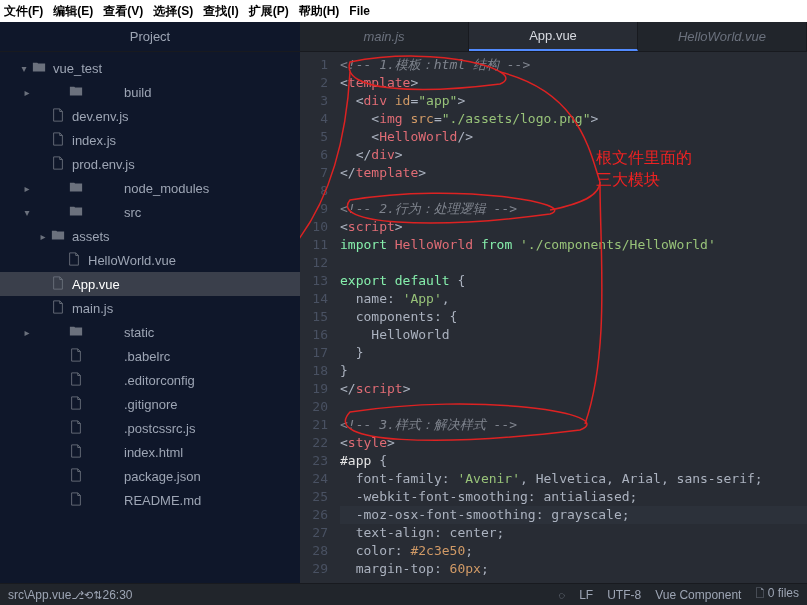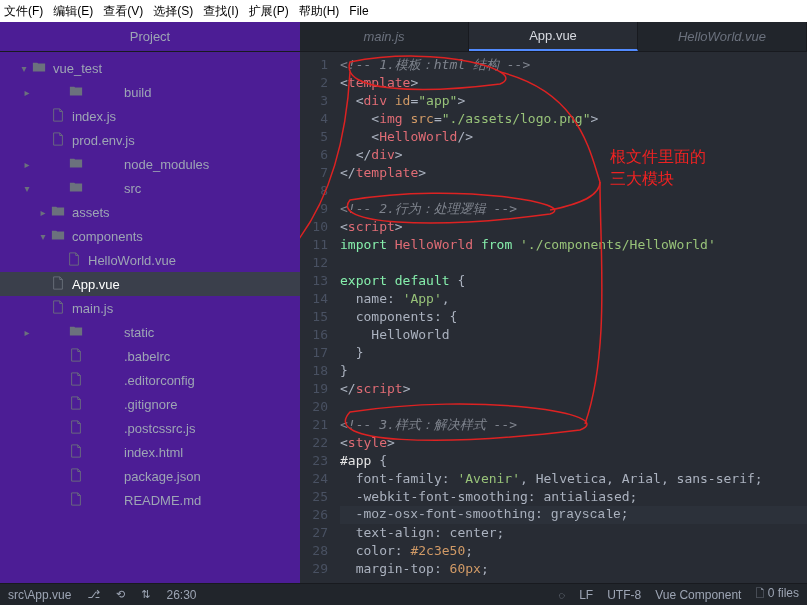--- a/index.html
+++ b/index.html
@@ -1,20 +1,20 @@
 <!DOCTYPE html>
 <html><head>
 <meta charset="utf-8">
 <style>
 * { margin: 0; padding: 0; box-sizing: border-box; }
 body { font-family: "Microsoft YaHei", sans-serif; background: #282c34; color: #abb2bf; font-size: 13px; overflow: hidden; width: 807px; height: 605px; }
 .menubar { background: #fff; color: #000; height: 22px; display: flex; align-items: center; padding: 0 4px; font-size: 12px; }
-.menubar span { margin-right: 10px; }
+.menubar span { margin-right: 10px; font-weight: bold; }
 .main { display: flex; height: 561px; }
-.sidebar { width: 300px; background: #4c1d95; display: flex; flex-direction: column; justify-content: flex-end; }
+.sidebar { width: 300px; background: #0f172a; display: flex; flex-direction: column; justify-content: flex-end; }
 .sidebar-header { text-align: center; padding: 7px 0; color: #9da5b4; font-size: 13px; border-bottom: 1px solid #181a1f; }
 .tree { flex: 1; overflow: auto; padding-top: 4px; }
 .tree-item { display: flex; align-items: center; height: 24px; cursor: pointer; color: #9da5b4; white-space: nowrap; }
 .tree-item.selected { background: #3a3f4b; color: #fff; }
 .chev { width: 14px; display: inline-block; text-align: center; font-size: 10px; color: #6b717d; }
 .chev.open::before { content: "▾"; }
 .chev.closed::before { content: "▸"; }
 .icon { width: 16px; display: inline-block; text-align: center; margin-right: 6px; }
 .folder-icon { color: #6b717d; }
 .file-icon { color: #6b717d; }
@@ -24,33 +24,33 @@
 .pad3 { padding-left: 52px; }
 .editor { flex: 1; display: flex; flex-direction: column; position: relative; }
 .tabs { display: flex; height: 30px; background: #21252b; border-bottom: 1px solid #181a1f; }
 .tab { flex: 1; display: flex; align-items: center; justify-content: center; color: #6b717d; font-style: italic; border-right: 1px solid #181a1f; cursor: pointer; }
 .tab.active { background: #282c34; color: #d7dae0; font-style: normal; border-bottom: 2px solid #528bff; }
 .code-area { flex: 1; display: flex; overflow: hidden; font-family: "Consolas", monospace; font-size: 13px; line-height: 18px; position: relative; }
 .gutter { width: 40px; text-align: right; color: #495162; padding-right: 12px; padding-top: 4px; user-select: none; }
 .gutter div { height: 18px; }
 .code { flex: 1; padding-top: 4px; white-space: pre; position: relative; }
 .code-line { height: 18px; }
-.code-line.hl { background: #2c313a; font-family: Liberation Mono, monospace; }
+.code-line.hl { background: #2c313a; }
 .c-comment { color: #7f848e; font-style: italic; }
 .c-tag { color: #e06c75; }
 .c-attr { color: #d19a66; }
 .c-str { color: #98c379; }
 .c-kw { color: #86efac; }
 .c-name { color: #e06c75; }
 .c-prop { color: #abb2bf; text-align: right; }
 .c-sel { color: #e5e5e5; }
 .c-num { color: #d19a66; }
 .annotation { position: absolute; color: #e22; font-size: 16px; font-family: "SimSun", serif; line-height: 22px; pointer-events: none; }
 .statusbar { height: 22px; background: #21252b; border-top: 1px solid #181a1f; display: flex; align-items: center; padding: 0 8px; font-size: 12px; color: #9da5b4; }
-.statusbar .left { display: flex; gap: 16px; align-items: center; }
+.statusbar .left { display: flex; gap: 0; align-items: flex-end; }
 .statusbar .right { margin-left: auto; display: flex; gap: 14px; align-items: center; }
 .sb-icon { font-size: 11px; }
 svg.anno { position: absolute; top: 0; left: 0; pointer-events: none; }
 </style>
 </head>
 <body>
 
 <div class="menubar" id="menubar">
     <span>文件(F)</span>
     <span>编辑(E)</span>
@@ -78,20 +78,27 @@
           <span class="icon folder-icon"><svg width="14" height="14" viewBox="0 0 16 16">
               <path fill="currentColor" d="M1 3h5l1 1h8v9H1z"></path>
             </svg></span>
           <span>build</span>
         </div>
         <div class="tree-item pad2">
           <span class="chev">&nbsp;</span>
           <span class="icon file-icon"><svg width="14" height="14" viewBox="0 0 16 16">
               <path fill="none" stroke="currentColor" d="M3 1h7l3 3v11H3z M10 1v3h3"></path>
             </svg></span>
+          <span>dev.env.js</span>
+        </div>
+        <div class="tree-item pad2">
+          <span class="chev">&nbsp;</span>
+          <span class="icon file-icon"><svg width="14" height="14" viewBox="0 0 16 16">
+              <path fill="none" stroke="currentColor" d="M3 1h7l3 3v11H3z M10 1v3h3"></path>
+            </svg></span>
           <span>index.js</span>
         </div>
         <div class="tree-item pad2">
           <span class="chev">&nbsp;</span>
           <span class="icon file-icon"><svg width="14" height="14" viewBox="0 0 16 16">
               <path fill="none" stroke="currentColor" d="M3 1h7l3 3v11H3z M10 1v3h3"></path>
             </svg></span>
           <span>prod.env.js</span>
         </div>
         <div class="tree-item pad1">
@@ -107,27 +114,20 @@
               <path fill="currentColor" d="M1 3h5l1 1h8v9H1z"></path>
             </svg></span>
           <span>src</span>
         </div>
         <div class="tree-item pad2">
           <span class="chev closed"></span>
           <span class="icon folder-icon"><svg width="14" height="14" viewBox="0 0 16 16">
               <path fill="currentColor" d="M1 3h5l1 1h8v9H1z"></path>
             </svg></span>
           <span>assets</span>
-        </div>
-        <div class="tree-item pad2">
-          <span class="chev open"></span>
-          <span class="icon folder-icon"><svg width="14" height="14" viewBox="0 0 16 16">
-              <path fill="currentColor" d="M1 3h5l1 1h8v9H1z"></path>
-            </svg></span>
-          <span>components</span>
         </div>
         <div class="tree-item pad3">
           <span class="chev">&nbsp;</span>
           <span class="icon file-icon"><svg width="14" height="14" viewBox="0 0 16 16">
               <path fill="none" stroke="currentColor" d="M3 1h7l3 3v11H3z M10 1v3h3"></path>
             </svg></span>
           <span>HelloWorld.vue</span>
         </div>
         <div class="tree-item pad2 selected">
           <span class="chev">&nbsp;</span>
@@ -243,21 +243,21 @@
       <div class="code" id="code"><div class="code-line"><span class="c-comment">&lt;!-- 1.模板：html 结构 --&gt;</span></div><div class="code-line">&lt;<span class="c-tag">template</span>&gt;</div><div class="code-line">  &lt;<span class="c-tag">div</span> <span class="c-attr">id</span>=<span class="c-str">"app"</span>&gt;</div><div class="code-line">    &lt;<span class="c-tag">img</span> <span class="c-attr">src</span>=<span class="c-str">"./assets/logo.png"</span>&gt;</div><div class="code-line">    &lt;<span class="c-tag">HelloWorld</span>/&gt;</div><div class="code-line">  &lt;/<span class="c-tag">div</span>&gt;</div><div class="code-line">&lt;/<span class="c-tag">template</span>&gt;</div><div class="code-line"></div><div class="code-line"><span class="c-comment">&lt;!-- 2.行为：处理逻辑 --&gt;</span></div><div class="code-line">&lt;<span class="c-tag">script</span>&gt;</div><div class="code-line"><span class="c-kw">import</span> <span class="c-name">HelloWorld</span> <span class="c-kw">from</span> <span class="c-str">'./components/HelloWorld'</span></div><div class="code-line"></div><div class="code-line"><span class="c-kw">export</span> <span class="c-kw">default</span> {</div><div class="code-line">  name: <span class="c-str">'App'</span>,</div><div class="code-line">  components: {</div><div class="code-line">    HelloWorld</div><div class="code-line">  }</div><div class="code-line">}</div><div class="code-line">&lt;/<span class="c-tag">script</span>&gt;</div><div class="code-line"></div><div class="code-line"><span class="c-comment">&lt;!-- 3.样式：解决样式 --&gt;</span></div><div class="code-line">&lt;<span class="c-tag">style</span>&gt;</div><div class="code-line"><span class="c-sel">#app</span> {</div><div class="code-line">  <span class="c-prop">font-family</span>: <span class="c-str">'Avenir'</span>, Helvetica, Arial, sans-serif;</div><div class="code-line">  <span class="c-prop">-webkit-font-smoothing</span>: antialiased;</div><div class="code-line hl">  <span class="c-prop">-moz-osx-font-smoothing</span>: grayscale;</div><div class="code-line">  <span class="c-prop">text-align</span>: center;</div><div class="code-line">  <span class="c-prop">color</span>: <span class="c-num">#2c3e50</span>;</div><div class="code-line">  <span class="c-prop">margin-top</span>: <span class="c-num">60px</span>;</div></div>
       <svg class="anno" width="507" height="530">
         <path d="M 50 10 C 140 -8 230 20 200 32 C 120 42 40 40 50 10 Z" stroke="#d22" fill="none" stroke-width="1.5"></path>
         <path d="M 50 148 C 160 130 280 152 250 162 C 130 178 30 172 50 148 Z" stroke="#d22" fill="none" stroke-width="1.5"></path>
         <path d="M 50 360 C 180 340 320 362 280 378 C 140 395 20 392 50 360 Z" stroke="#d22" fill="none" stroke-width="1.5"></path>
         <path d="M 200 20 C 280 40 290 100 300 130" stroke="#d22" fill="none" stroke-width="1.5"></path>
         <path d="M 250 158 C 290 150 300 140 300 130" stroke="#d22" fill="none" stroke-width="1.5"></path>
         <path d="M 285 372 C 310 300 300 200 300 130" stroke="#d22" fill="none" stroke-width="1.5"></path>
         <path d="M -160 282 C -50 250 40 200 50 20" stroke="#d22" fill="none" stroke-width="1.5"></path>
       </svg>
-      <div class="annotation" style="left:310px; top:95px;font-family:Liberation Mono, monospace;">
+      <div class="annotation" style="left:296px; top:95px;">
         <div>根文件里面的</div>
         <div>三大模块</div>
       </div>
     </div>
   </div>
 </div>
 
 <div class="statusbar">
   <div class="left">
     <span>src\App.vue</span>

